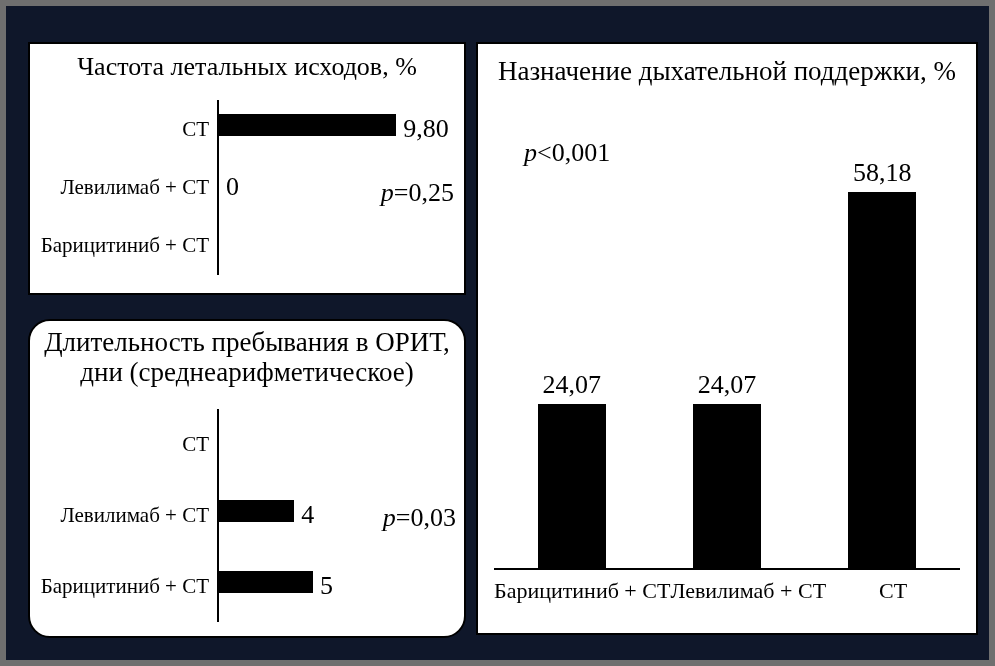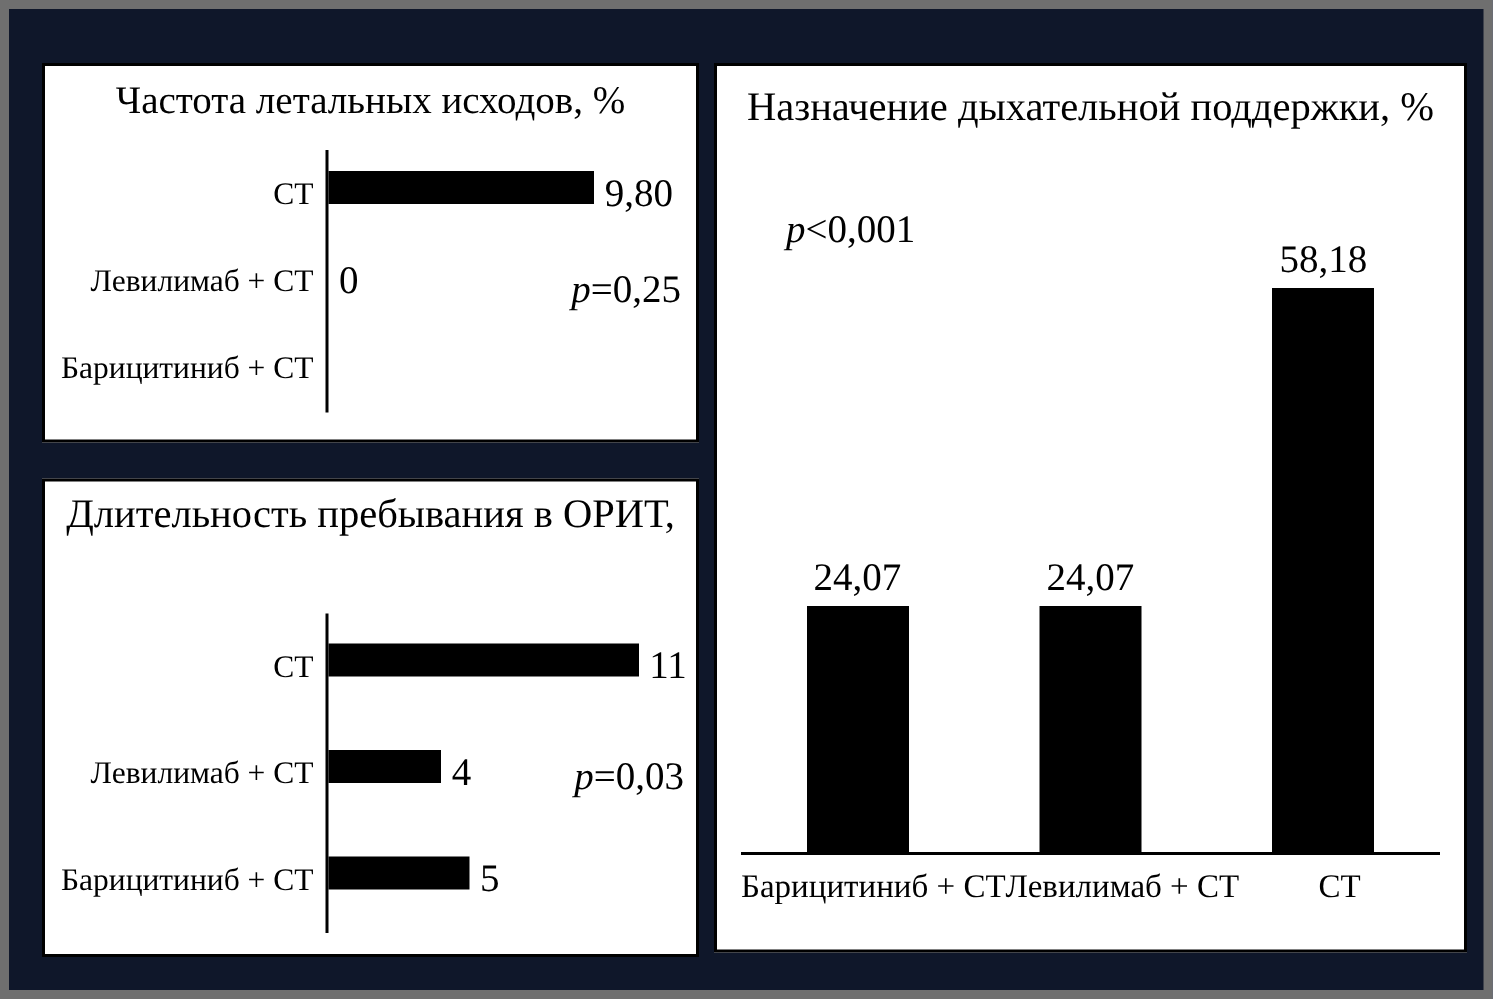--- a/index.html
+++ b/index.html
@@ -16,21 +16,21 @@
     box-sizing: border-box;
     background: #0f172a;
   }
   .panel {
     position: absolute;
     border: 2px solid #000000;
     box-sizing: border-box;
     background: #ffffff;
   }
   #panel-mortality   { left: 22px; top: 36px;  width: 438px; height: 253px; }
-  #panel-icu         { left: 22px; top: 313px; width: 438px; height: 319px; }
+  #panel-icu         { left: 22px; top: 313px; width: 438px; height: 319px; border-radius: 22px; }
   #panel-respiratory { left: 470px; top: 36px; width: 502px; height: 593px; }
 
   .h-title {
     text-align: center;
     font-size: 26px;
     line-height: 1.12;
     margin: 8px 6px 0 6px;
   }
   #panel-icu .h-title { font-size: 27px; margin-top: 6px; }
 
@@ -119,30 +119,27 @@
       <div class="hrow">
         <div class="cat-label">Барицитиниб + СТ</div>
       </div>
     </div>
     <div class="p-annot">p=0,25</div>
   </div>
 
   <div class="panel" id="panel-icu">
     <div class="h-title">
       <div>Длительность пребывания в ОРИТ,</div>
+      <div>дни (среднеарифметическое)</div>
     </div>
     <div class="hchart">
       <div class="axis-line-v"></div>
 
       <div class="hrow">
         <div class="cat-label">СТ</div>
-        <div class="bar-zone">
-          <div class="bar-h" style="width: 88%;"></div>
-          <span class="val-label">11</span>
-        </div>
       </div>
 
       <div class="hrow">
         <div class="cat-label">Левилимаб + СТ</div>
         <div class="bar-zone">
           <div class="bar-h" style="width: 32%;"></div>
           <span class="val-label">4</span>
         </div>
       </div>
 

